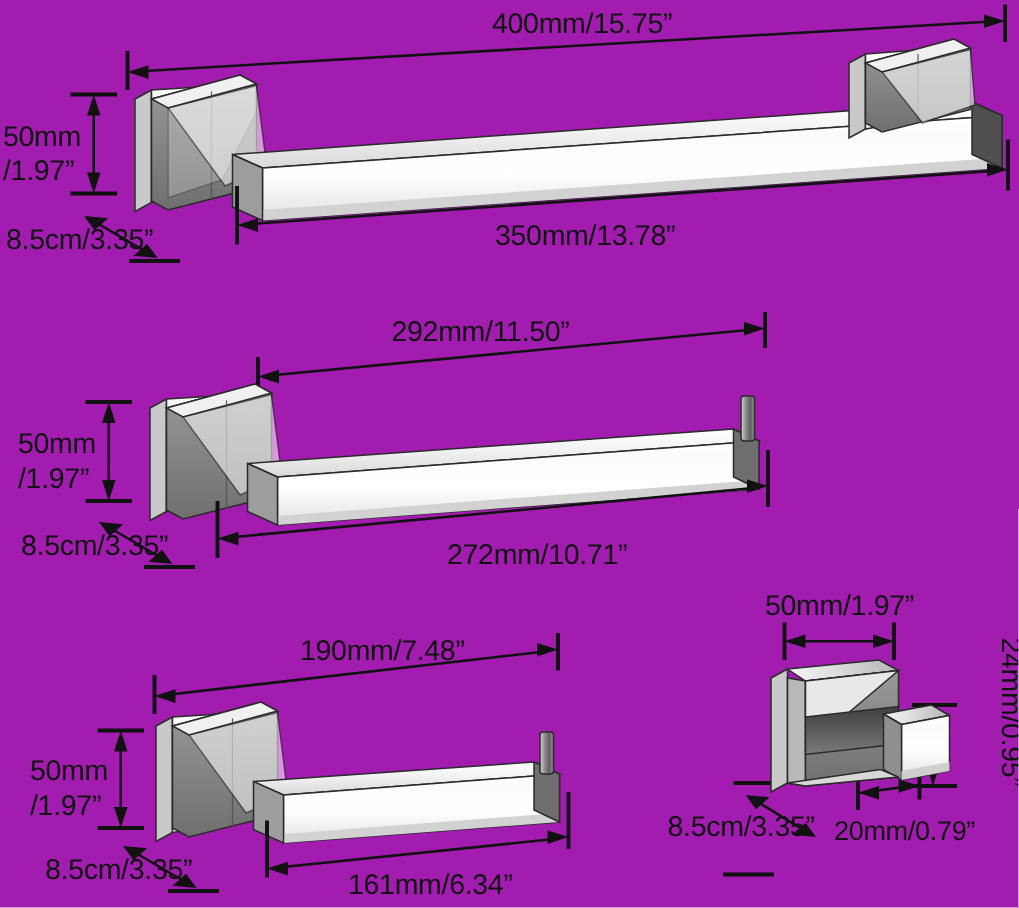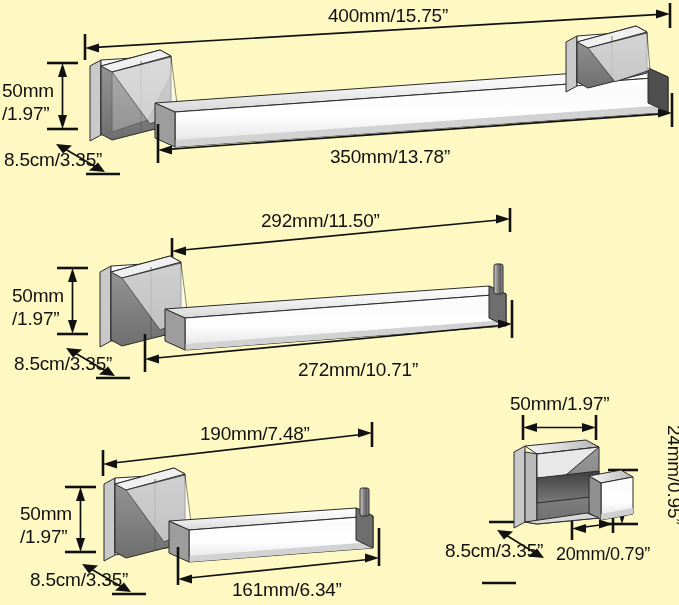--- a/index.html
+++ b/index.html
@@ -7,21 +7,21 @@
     padding: 0;
     background: #ffffff;
   }
   body {
     font-family: "Liberation Sans", sans-serif;
   }
   #sheet {
     position: relative;
     width: 679px;
     height: 605px;
-    background: #fef9c3;
+    background: #a21caf;
     overflow: hidden;
   }
   #sheet svg {
     position: absolute;
     left: 0;
     top: 0;
   }
   .dimtxt {
     font-family: "Liberation Sans", sans-serif;
     fill: #111111;

